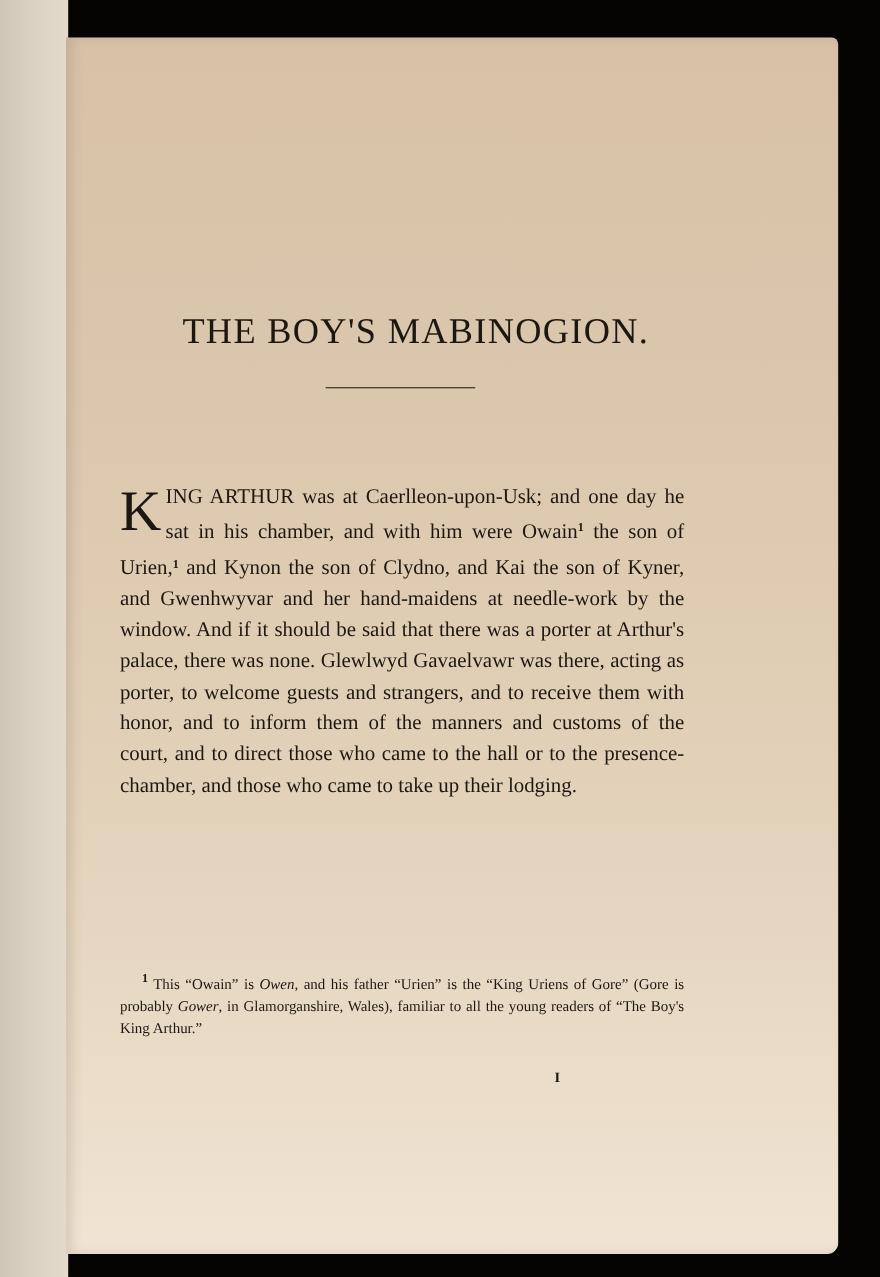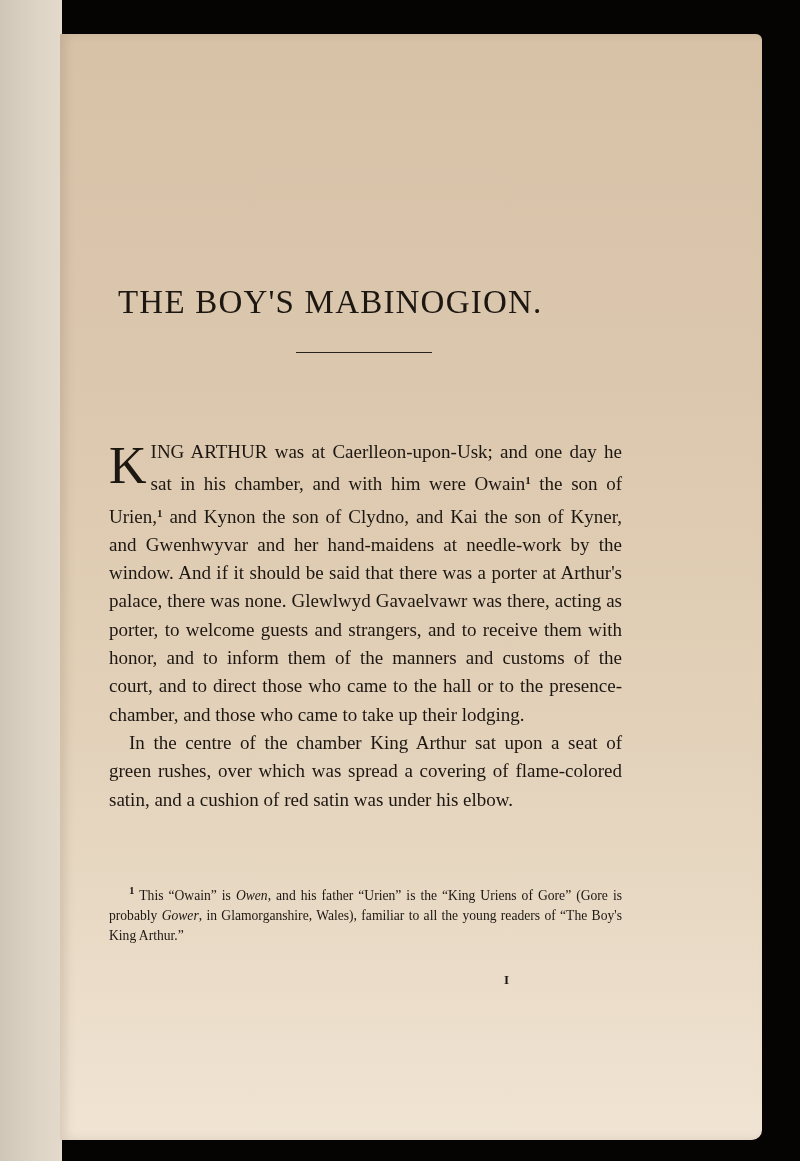--- a/index.html
+++ b/index.html
@@ -37,21 +37,21 @@
     }
     .serif {
       font-family: "Liberation Serif", "DejaVu Serif", serif;
       color: #1d1712;
     }
     .book-title {
       position: absolute;
       left: 58px;
       top: 250px;
       width: 520px;
-      text-align: left;
+      text-align: center;
       font-size: 33px;
       letter-spacing: 1.2px;
       white-space: nowrap;
     }
     .title-rule {
       position: absolute;
       left: 236px;
       top: 318px;
       width: 136px;
       height: 0;
@@ -122,21 +122,20 @@
 
     <div class="book-title serif">THE BOY'S MABINOGION.</div>
 
     <div class="title-rule"></div>
 
 
     <div class="body-text serif">
       <p>
         <span class="drop-cap">K</span><span>ING ARTHUR was at Caerlleon-upon-Usk; and one day he sat in his chamber, and with him were Owain</span><span class="fn-mark">1</span><span> the son of Urien,</span><span class="fn-mark">1</span><span> and Kynon the son of Clydno, and Kai the son of Kyner, and Gwenhwyvar and her hand-maidens at needle-work by the window.  And if it should be said that there was a porter at Arthur's palace, there was none.  Glewlwyd Gavaelvawr was there, acting as porter, to welcome guests and strangers, and to receive them with honor, and to inform them of the manners and customs of the court, and to direct those who came to the hall or to the presence-chamber, and those who came to take up their lodging.</span>
       </p>
-      <p>In the centre of the chamber King Arthur sat upon a seat of green rushes, over which was spread a covering of flame-colored satin, and a cushion of red satin was under his elbow.</p>
     </div>
 
     <div class="footnote serif">
       <p><span class="fn-mark">1</span><span> This “Owain” is </span><em>Owen</em><span>, and his father “Urien” is the “King Uriens of Gore” (Gore is probably </span><em>Gower</em><span>, in Glamorganshire, Wales), familiar to all the young readers of “The Boy's King Arthur.”</span></p>
     </div>
 
     <div class="page-number serif">I</div>
 
   </div>
 </div>

